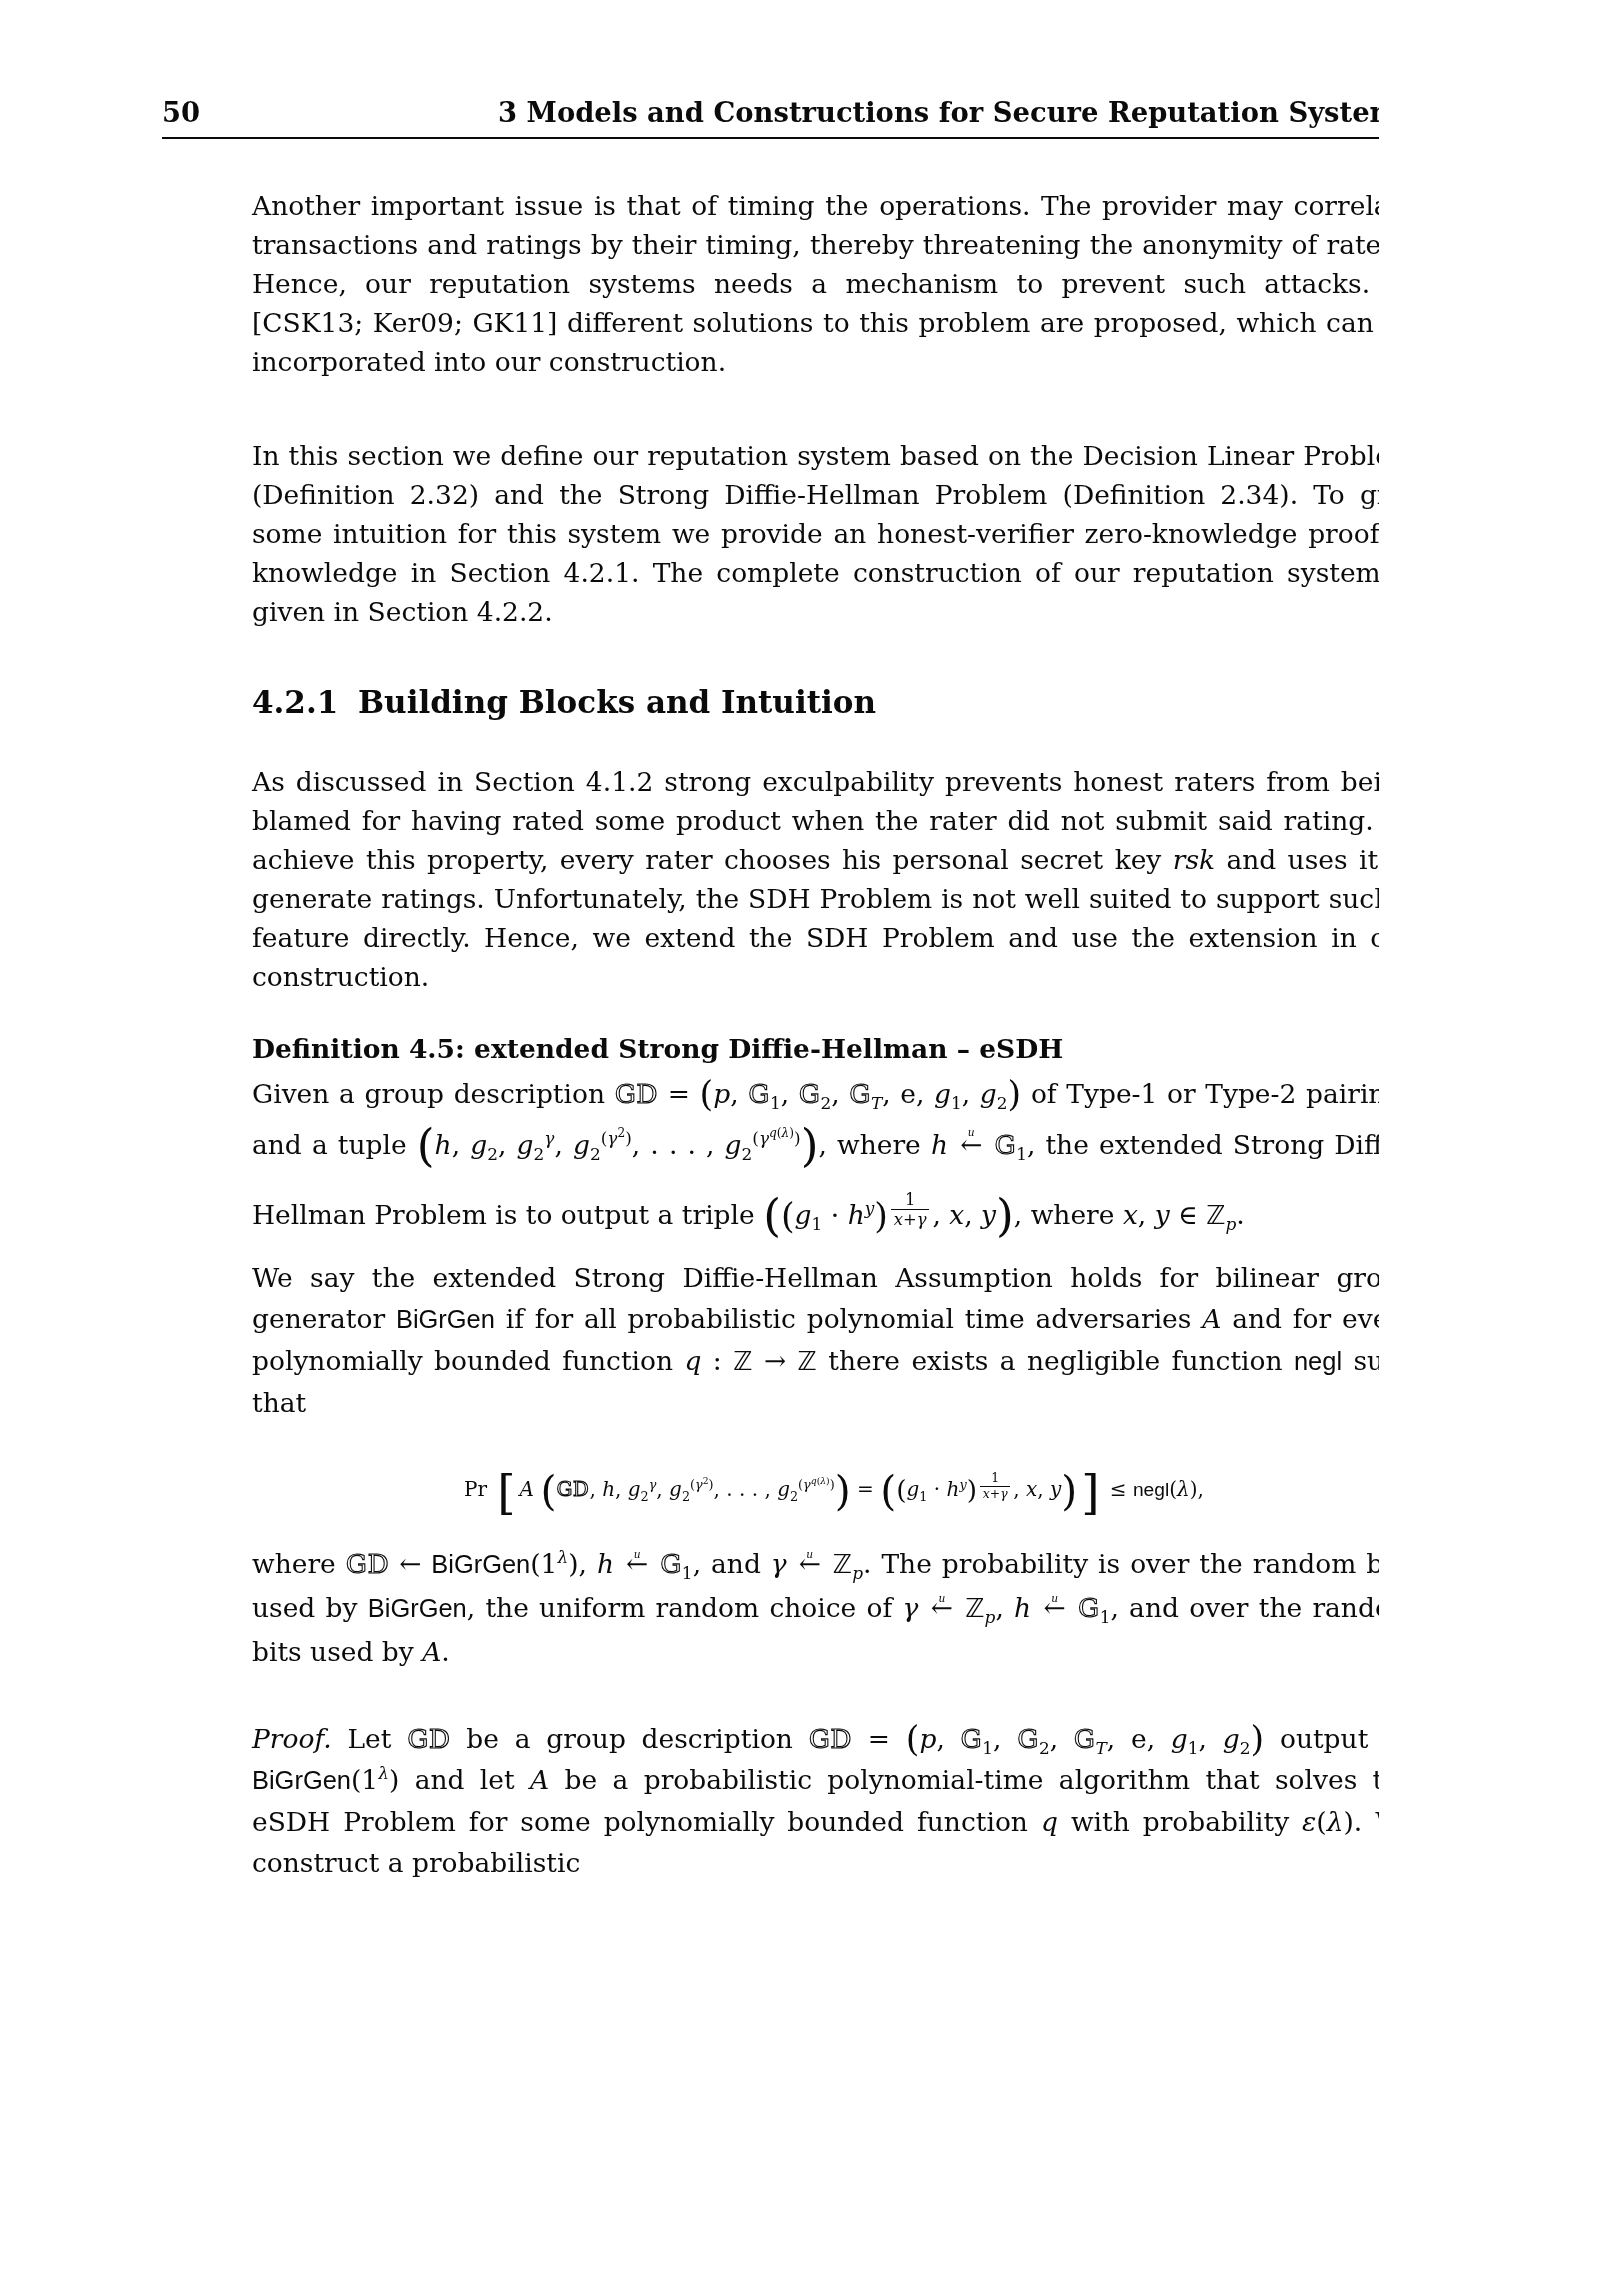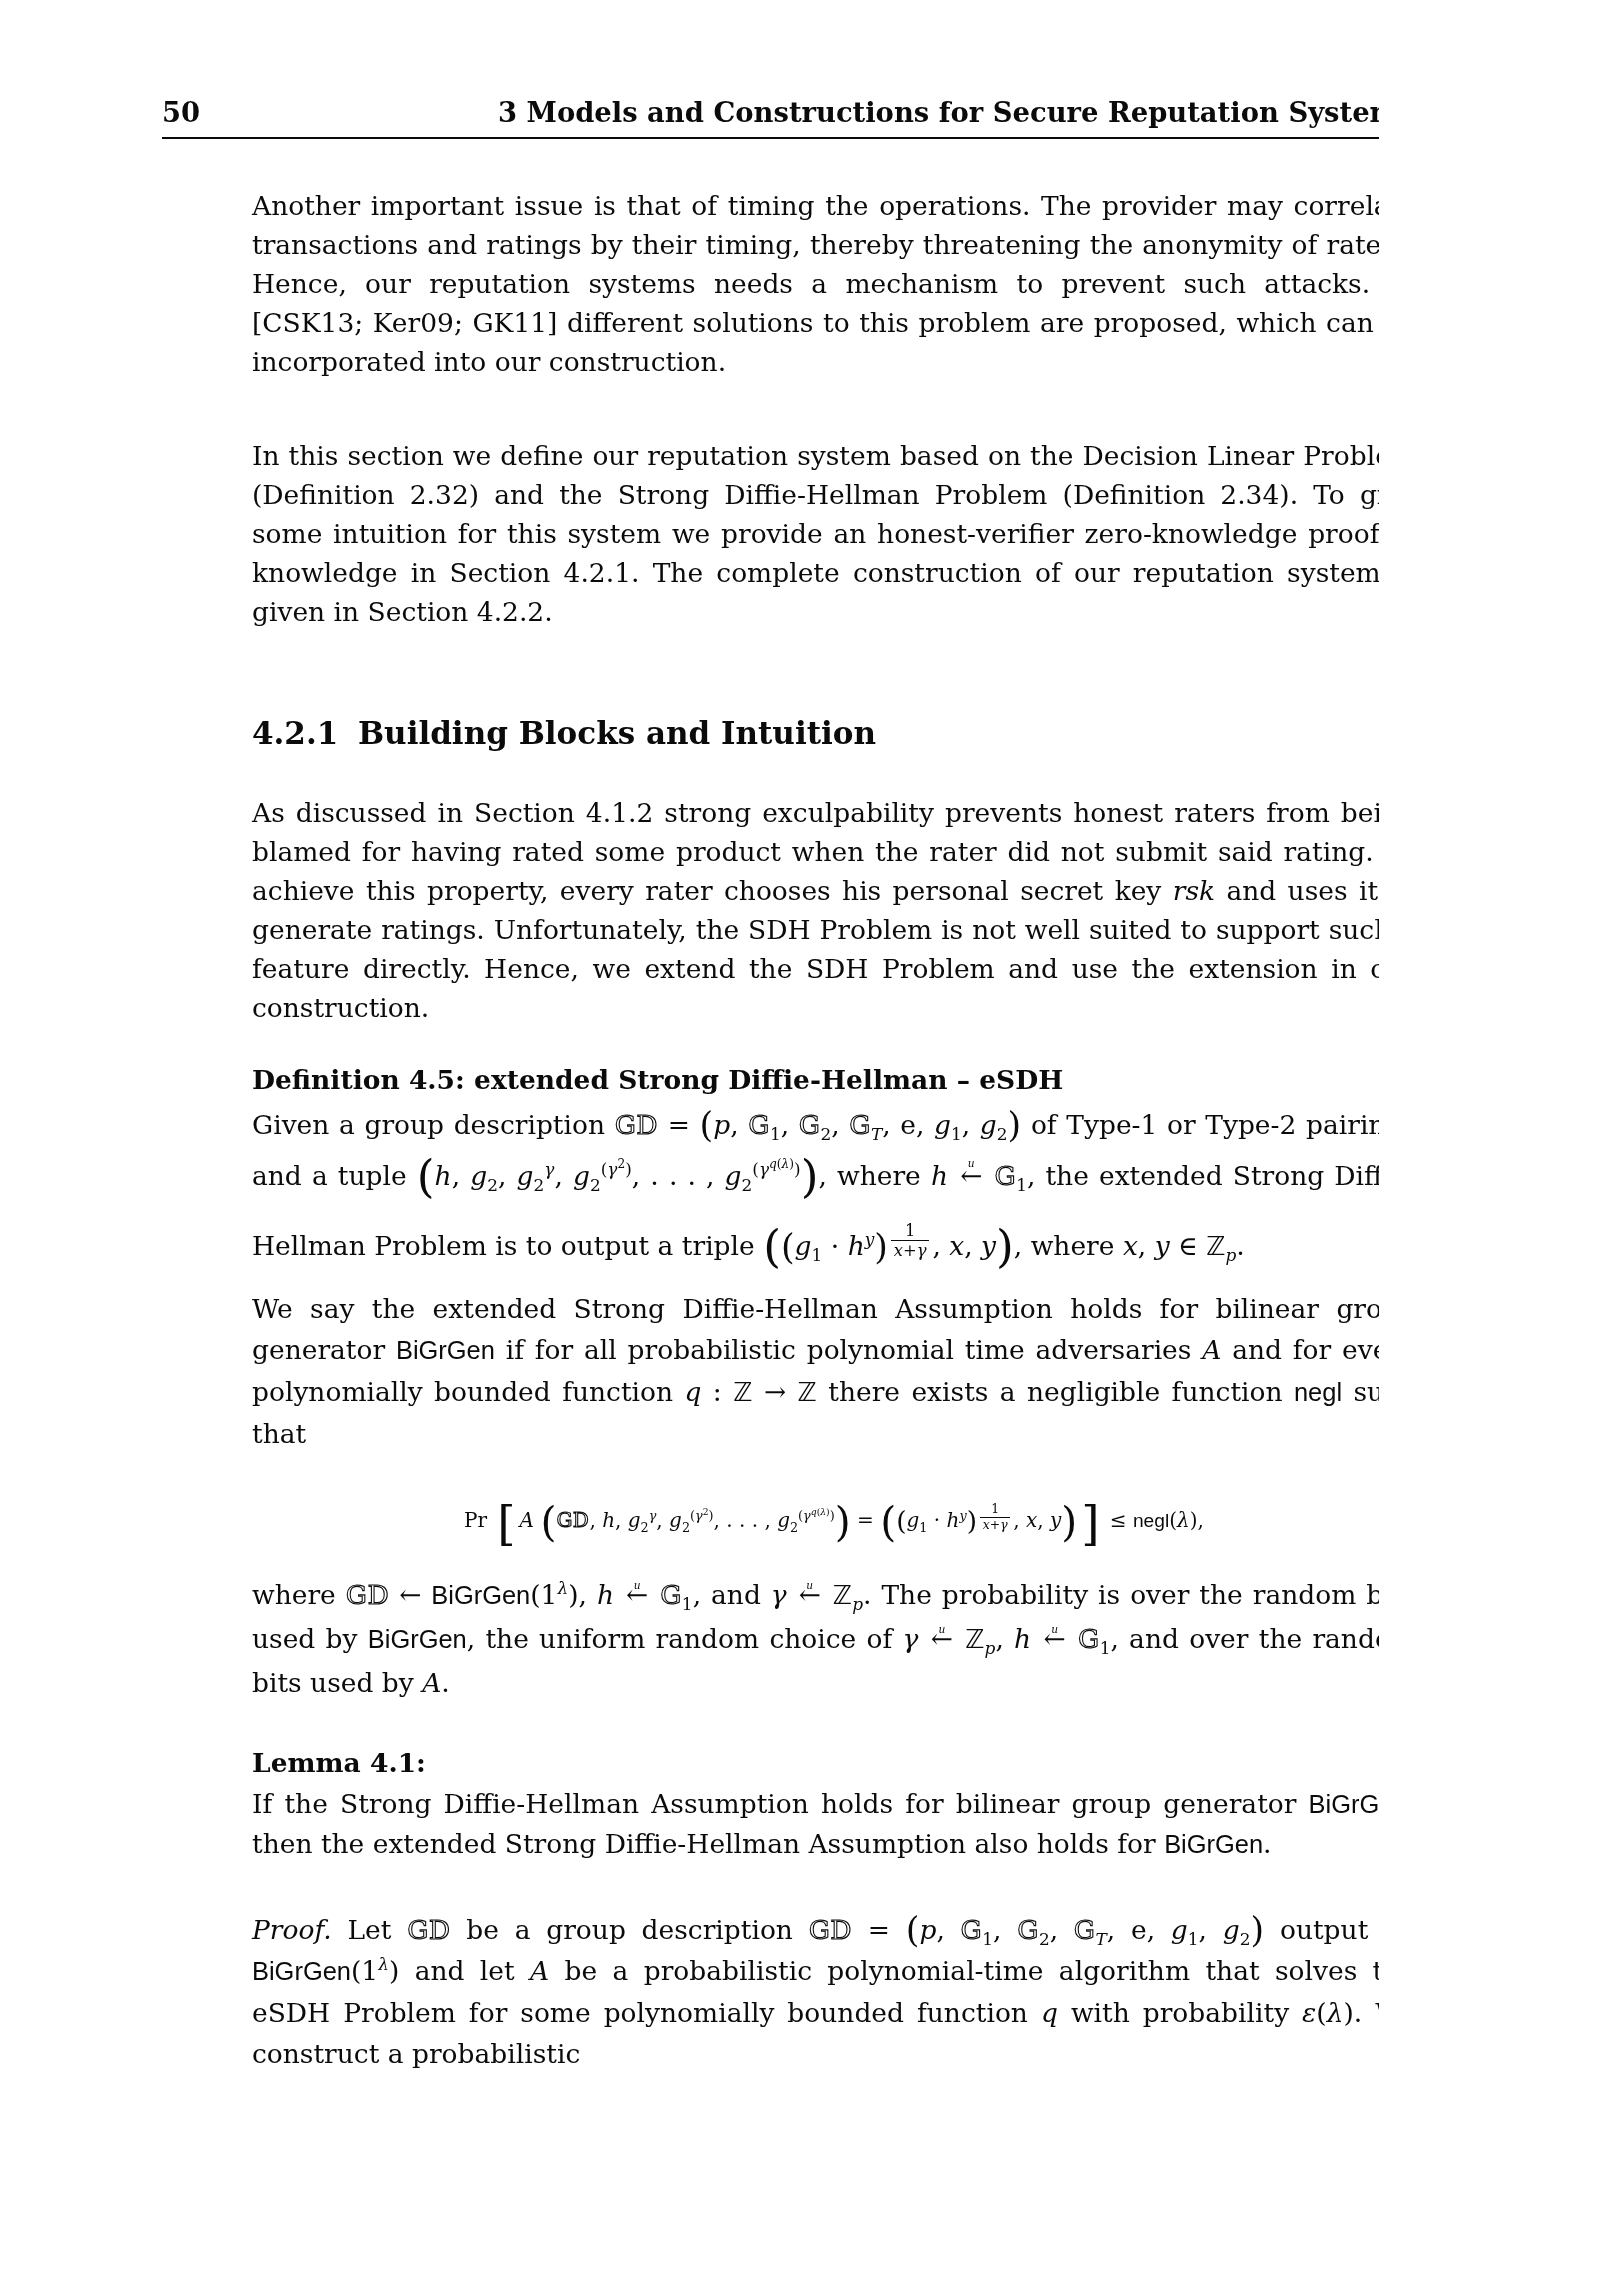--- a/index.html
+++ b/index.html
@@ -26,21 +26,21 @@
     position:absolute;left:252px;top:186px;width:1164px;
     font-size:26.5px;line-height:39px;text-align:justify;
   }
   p{margin:0;}
   .h-section{
     margin-top:71px;font-weight:bold;font-size:40px;line-height:45px;
     text-align:left;white-space:nowrap;
   }
   .h-section .num{margin-right:27.4px;}
   .h-subsection{
-    margin-top:84px;font-weight:bold;font-size:31px;line-height:37px;
+    margin-top:53px;font-weight:bold;font-size:31px;line-height:37px;
     text-align:left;white-space:nowrap;
   }
   .h-subsection .num{margin-right:19.6px;}
   .p-sec-intro{margin-top:55px;}
   .p-building{margin-top:41px;}
   .defblock{margin-top:33px;}
   .def-title{font-weight:bold;font-size:26.5px;line-height:39px;text-align:left;}
   .def-body{line-height:51px;}
   .p-wesay{margin-top:15.7px;line-height:41px;}
   .equation{
@@ -117,27 +117,20 @@
       <div class="equation">Pr <span class="gbr">[</span><i class="cal">A</i> <span class="gp">(</span><span class="bb">GD</span>, <i>h</i>, <i>g</i><sub>2</sub><sup><i>γ</i></sup>, <i>g</i><sub>2</sub><sup>(<i>γ</i><sup>2</sup>)</sup>, . . . , <i>g</i><sub>2</sub><sup>(<i>γ</i><sup><i>q</i>(<i>λ</i>)</sup>)</sup><span class="gp">)</span> = <span class="gp">(</span><span class="bp">(</span><i>g</i><sub>1</sub> · <i>h</i><sup><i>y</i></sup><span class="bp">)</span><span class="supfrac"><span class="frac">
               <span>1</span>
               <span class="den"><i>x</i>+<i>γ</i></span>
             </span></span>, <i>x</i>, <i>y</i><span class="gp">)</span><span class="gbr">]</span> ≤ <span class="sf">negl</span>(<i>λ</i>),</div>
       <div class="para-wrap">
         <p class="p-where">where <span class="bb">GD</span> ← <span class="sf">BiGrGen</span>(1<sup><i>λ</i></sup>), <i>h</i> <span class="getsu">←<span class="u">u</span></span> <span class="bb">G</span><sub>1</sub>, and <i>γ</i> <span class="getsu">←<span class="u">u</span></span> <span class="zz">ℤ</span><sub><i>p</i></sub>.  The probability is over the random bits used by <span class="sf">BiGrGen</span>, the uniform random choice of <i>γ</i> <span class="getsu">←<span class="u">u</span></span> <span class="zz">ℤ</span><sub><i>p</i></sub>, <i>h</i> <span class="getsu">←<span class="u">u</span></span> <span class="bb">G</span><sub>1</sub>, and over the random bits used by <i class="cal">A</i>.</p>
         <span class="qed">△</span>
       </div>
     </div>
 
-    <div class="lemmablock">
-      <div class="lemma-title">Lemma 4.1:</div>
-      <div class="para-wrap">
-        <p class="lemma-body">If the Strong Diffie-Hellman Assumption holds for bilinear group generator <span class="sf">BiGrGen</span>, then the extended Strong Diffie-Hellman Assumption also holds for <span class="sf">BiGrGen</span>.</p>
-        <span class="qed qed-small">◇</span>
-      </div>
-    </div>
 
     <div class="proofblock">
       <p class="p-proof"><i>Proof.</i>  Let <span class="bb">GD</span> be a group description <span class="bb">GD</span> = <span class="bp">(</span><i>p</i>, <span class="bb">G</span><sub>1</sub>, <span class="bb">G</span><sub>2</sub>, <span class="bb">G</span><sub><i>T</i></sub>, e, <i>g</i><sub>1</sub>, <i>g</i><sub>2</sub><span class="bp">)</span> output by <span class="sf">BiGrGen</span>(1<sup><i>λ</i></sup>) and let <i class="cal">A</i> be a probabilistic polynomial-time algorithm that solves the eSDH Problem for some polynomially bounded function <i>q</i> with probability <i>ε</i>(<i>λ</i>).  We construct a probabilistic</p>
     </div>
 
   </div>
 </div>
 
 
 </body></html>

